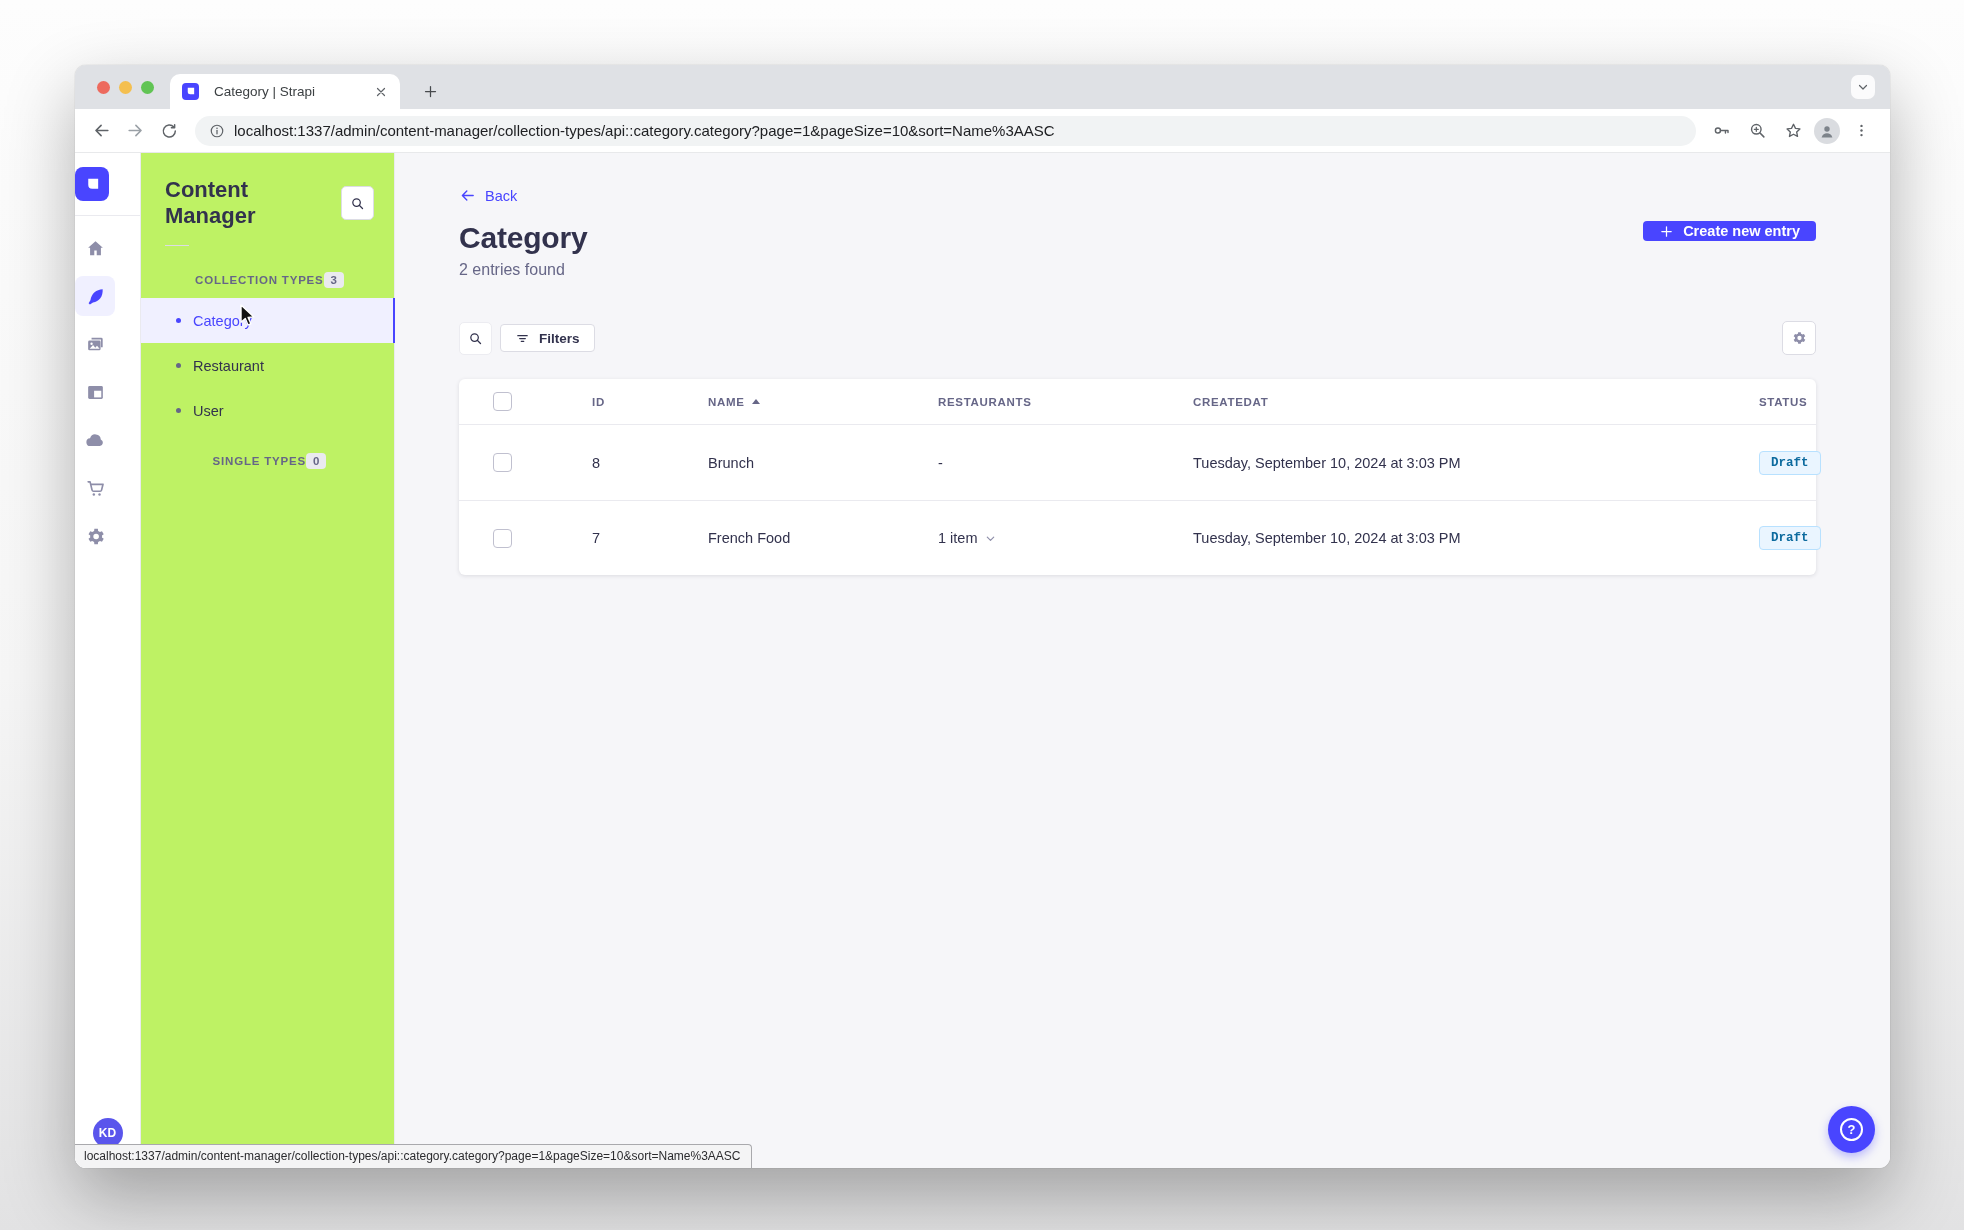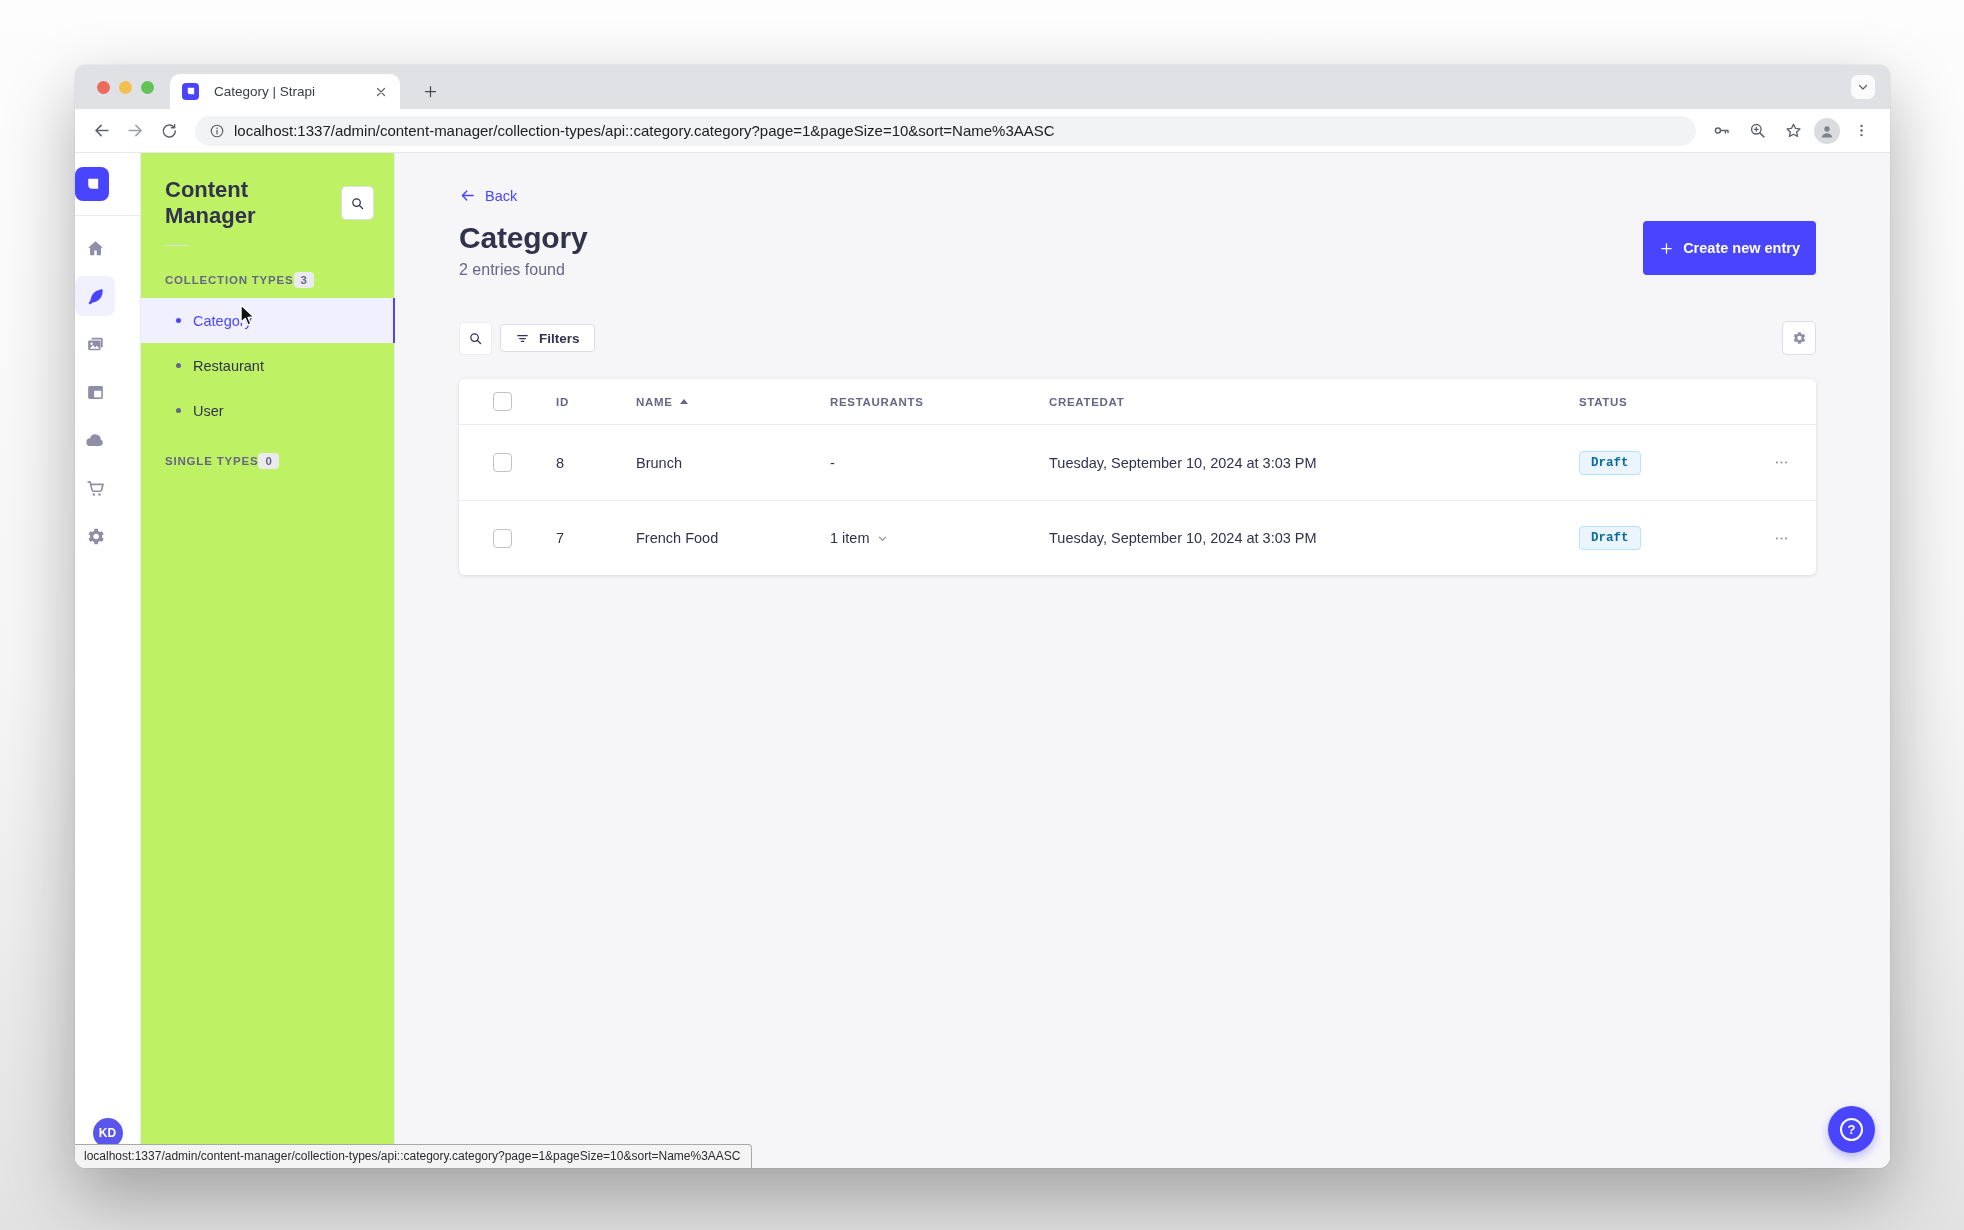--- a/index.html
+++ b/index.html
@@ -58,54 +58,54 @@
     width:30px; height:30px; border-radius:50%; background:#5a55ec; color:#fff;
     font-size:12px; font-weight:700; display:flex; align-items:center; justify-content:center; }
 
   .subnav { width:254px; background:#bef264; border-right:1px solid #eaeaef; flex:none;
     padding-top:24px; position:relative; }
   .subnav-head { display:flex; align-items:center; justify-content:space-between; padding:0 20px 0 24px; }
   .subnav-title { font-size:22px; font-weight:700; color:#32324d; }
   .subnav-search { width:34px; height:34px; border:1px solid #dcdce4; border-radius:5px;
     background:#fff; display:flex; align-items:center; justify-content:center; color:#32324d; }
   .subnav-divider { width:24px; height:1px; background:#dcdce4; margin:16px 0 0 24px; }
-  .section-row { margin-top:26px; display:flex; align-items:center; justify-content:flex-start;
+  .section-row { margin-top:26px; display:flex; align-items:center; justify-content:center;
     padding:0 20px 0 24px; }
   .section-label { font-size:11.5px; font-weight:700; letter-spacing:.07em; color:#666687; }
   .badge { background:#eaeaef; color:#666687; font-size:11.5px; font-weight:600;
     border-radius:4px; padding:2px 7px; min-width:14px; text-align:center; }
   .subnav-items { margin-top:10px; }
   .subnav-item { height:45px; display:flex; align-items:center; gap:12px; padding-left:35px;
     font-size:14.5px; color:#32324d; position:relative; }
   .subnav-item .bullet { width:5px; height:5px; border-radius:50%; background:#666687; flex:none; }
   .subnav-item.active { background:#f0f0ff; color:#4945ff; }
   .subnav-item.active .bullet { background:#4945ff; }
   .subnav-item.active::after { content:""; position:absolute; right:-1px; top:0; bottom:0; width:2px; background:#4945ff; }
 
   .main { flex:1; padding:34px 74px 0 64px; min-width:0; }
   .back-row { display:inline-flex; align-items:center; gap:9px; color:#4945ff; font-size:14.5px; }
   .title-row { margin-top:13px; display:flex; align-items:flex-start; justify-content:space-between; }
   .page-title { font-size:30px; font-weight:700; color:#32324d; letter-spacing:-.2px; }
   .subtitle { margin-top:6px; font-size:16px; color:#666687; }
-  .btn-primary { background:#4945ff; color:#fff; border:none; border-radius:4px; height:54px;
+  .btn-primary { background:#4945ff; color:#fff; border:none; border-radius:4px; height:20px;
     padding:0 16px; font-size:14.5px; font-weight:600; display:inline-flex; align-items:center; gap:9px;
     font-family:inherit; }
   .list-toolbar { margin-top:42px; display:flex; align-items:center; gap:8px; }
   .icon-btn-plain { width:33px; height:33px; border:1px solid #ececf1; border-radius:5px; background:#fff;
     display:flex; align-items:center; justify-content:center; color:#32324d; }
   .btn-filters { height:28px; background:#fff; border:1px solid #dcdce4; border-radius:4px;
     padding:0 14px; font-size:13.5px; font-weight:600; color:#32324d; display:inline-flex;
     align-items:center; gap:9px; font-family:inherit; }
   .icon-btn-border { width:34px; height:34px; border:1px solid #dcdce4; border-radius:5px; background:#fff;
     display:flex; align-items:center; justify-content:center; color:#8e8ea9; margin-left:auto; }
 
   .table-card { margin-top:24px; background:#fff; border-radius:6px;
     box-shadow:0 1px 4px rgba(33,33,52,.12); }
   .trow { display:grid; grid-template-columns:97px 80px 194px 219px 530px 170px 1fr;
-    align-items:center; }
+    align-items:center;gap:36px; }
   .thead { height:46px; border-bottom:1px solid #eaeaef; }
   .th { font-size:11.5px; font-weight:700; letter-spacing:.06em; color:#666687;
     display:flex; align-items:center; gap:7px; }
   .sort-tri { width:0; height:0; border-left:4.5px solid transparent; border-right:4.5px solid transparent;
     border-bottom:5.5px solid #666687; display:inline-block; }
   .tbody-row { height:75px; }
   .tbody-row + .tbody-row { border-top:1px solid #eaeaef; }
   .cell { font-size:14.5px; color:#32324d; display:flex; align-items:center; gap:7px; }
   .checkbox { width:19px; height:19px; border:1px solid #c0c0cf; border-radius:4px; background:#fff;
     margin-left:34px; }

